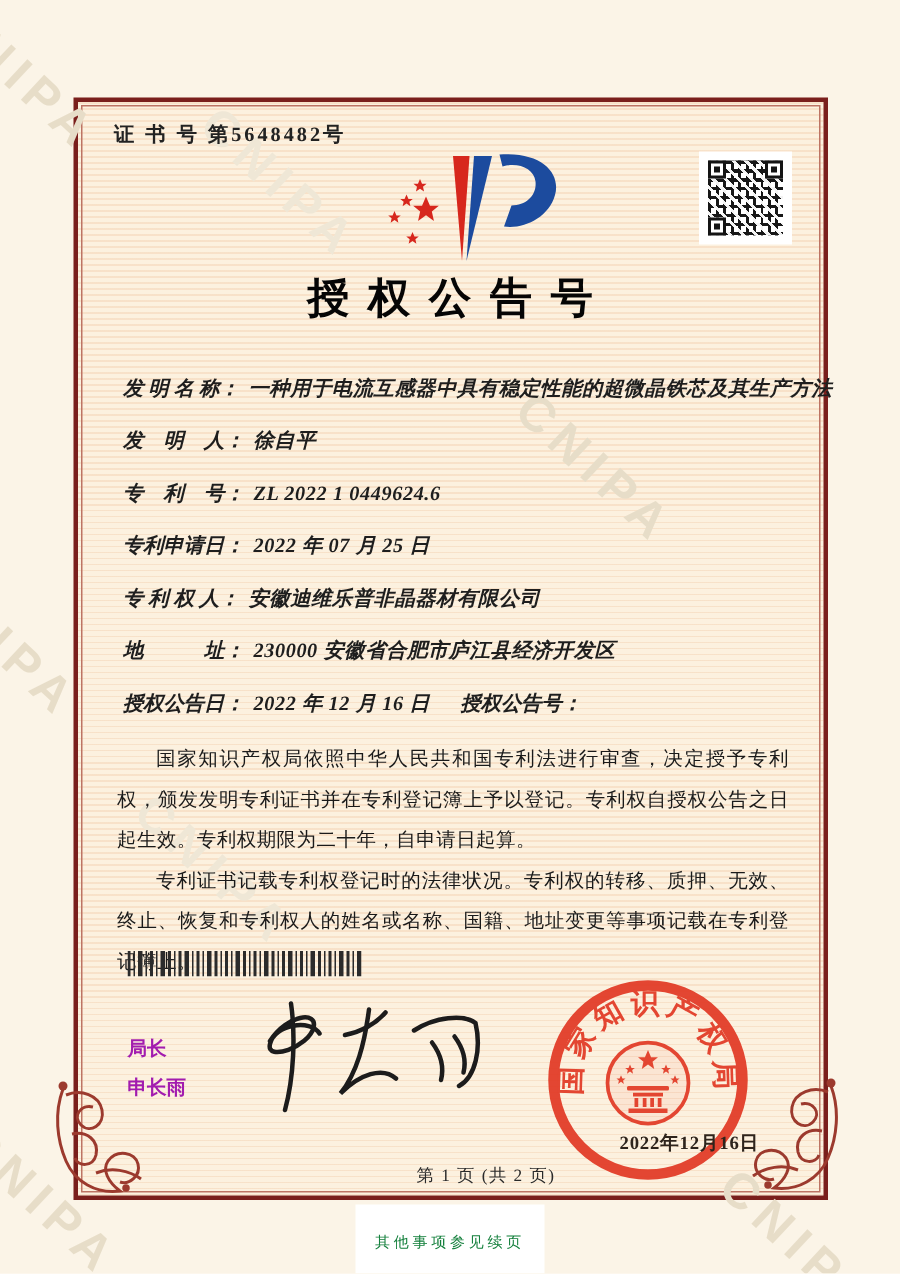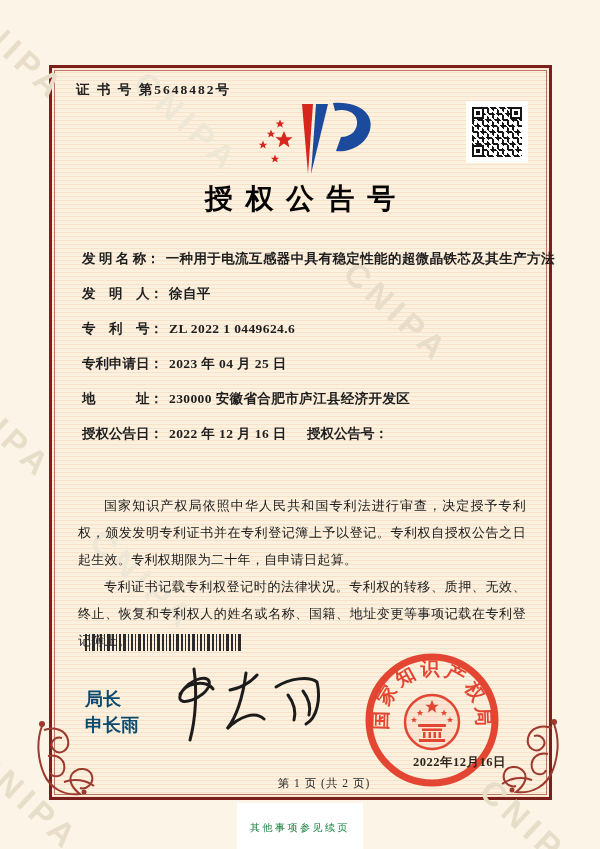--- a/index.html
+++ b/index.html
@@ -51,32 +51,32 @@
   .qf{ position:absolute; width:12px; height:12px; border:2.5px solid #141414; background:#fff; box-sizing:border-box; }
   .qf::after{ content:''; position:absolute; inset:2px; background:#141414; }
   .qf.tl{ left:0; top:0; } .qf.tr{ right:0; top:0; } .qf.bl{ left:0; bottom:0; }
   .title{
     position:absolute; z-index:3; left:0; right:0; top:180px; text-align:center;
     font-size:28px; font-weight:bold; color:#050505;
     letter-spacing:.45em; text-indent:.45em;
   }
   
   .fields{ position:absolute; z-index:3; left:82px; top:248px; width:450px; }
-  .frow{ display:flex; line-height:21px; margin-bottom:14px; font-size:13.5px; font-weight:bold; color:#1e1e1e; }
+  .frow{ display:flex; line-height:21px; margin-bottom:14px; font-size:13.5px; font-weight:bold; color:#1e1e1e;font-style:italic; }
   .flabel{ flex:none; white-space:pre; }
   .fvalue{ margin-left:6px; letter-spacing:.4px; white-space:nowrap; }
   .grant-left{ flex:none; width:225px; display:flex; }
   
   .paras{ position:absolute; z-index:3; left:78px; top:492px; width:448px; }
   .paras p{ margin:0; font-size:13px; line-height:27px; text-indent:2em;
             font-weight:500; letter-spacing:.3px; color:#1a1a1a; text-align:justify; }
   
   .barcode{ position:absolute; z-index:3; left:85px; top:634px; }
   
-  .director{ position:absolute; z-index:3; left:85px; top:686px; font-size:18px; font-weight:bold; line-height:26px; color:#0c4a6e; }
+  .director{ position:absolute; z-index:3; left:85px; top:686px; font-size:13px; font-weight:bold; line-height:26px; color:#a21caf; }
   .signature{ position:absolute; z-index:3; left:150px; top:656px; }
   
   .seal{ position:absolute; z-index:4; left:360px; top:648px; width:144px; height:144px; opacity:.93; }
   .seal-date{
     position:absolute; z-index:5; left:364px; top:754px; width:142px; text-align:right;
     font-size:12.5px; font-weight:bold; color:#2e241c; letter-spacing:.5px;
   }
   
   .page-info{
     position:absolute; z-index:3; left:0; right:0; top:776px; text-align:center;
@@ -159,21 +159,25 @@
     <div class="frow">
       <span class="flabel">发　明　人：</span>
       <span class="fvalue">徐自平</span>
     </div>
     <div class="frow">
       <span class="flabel">专　利　号：</span>
       <span class="fvalue">ZL 2022 1 0449624.6</span>
     </div>
     <div class="frow">
       <span class="flabel">专利申请日：</span>
-      <span class="fvalue">2023 年 04 月 25 日</span>
+      <span class="fvalue">2022 年 07 月 25 日</span>
+    </div>
+    <div class="frow">
+      <span class="flabel">专 利 权 人：</span>
+      <span class="fvalue">安徽迪维乐普非晶器材有限公司</span>
     </div>
     <div class="frow">
       <span class="flabel">地　　　址：</span>
       <span class="fvalue">230000  安徽省合肥市庐江县经济开发区</span>
     </div>
     <div class="frow">
       <span class="grant-left">
         <span class="flabel">授权公告日：</span>
         <span class="fvalue">2022 年 12 月 16 日</span>
       </span>

